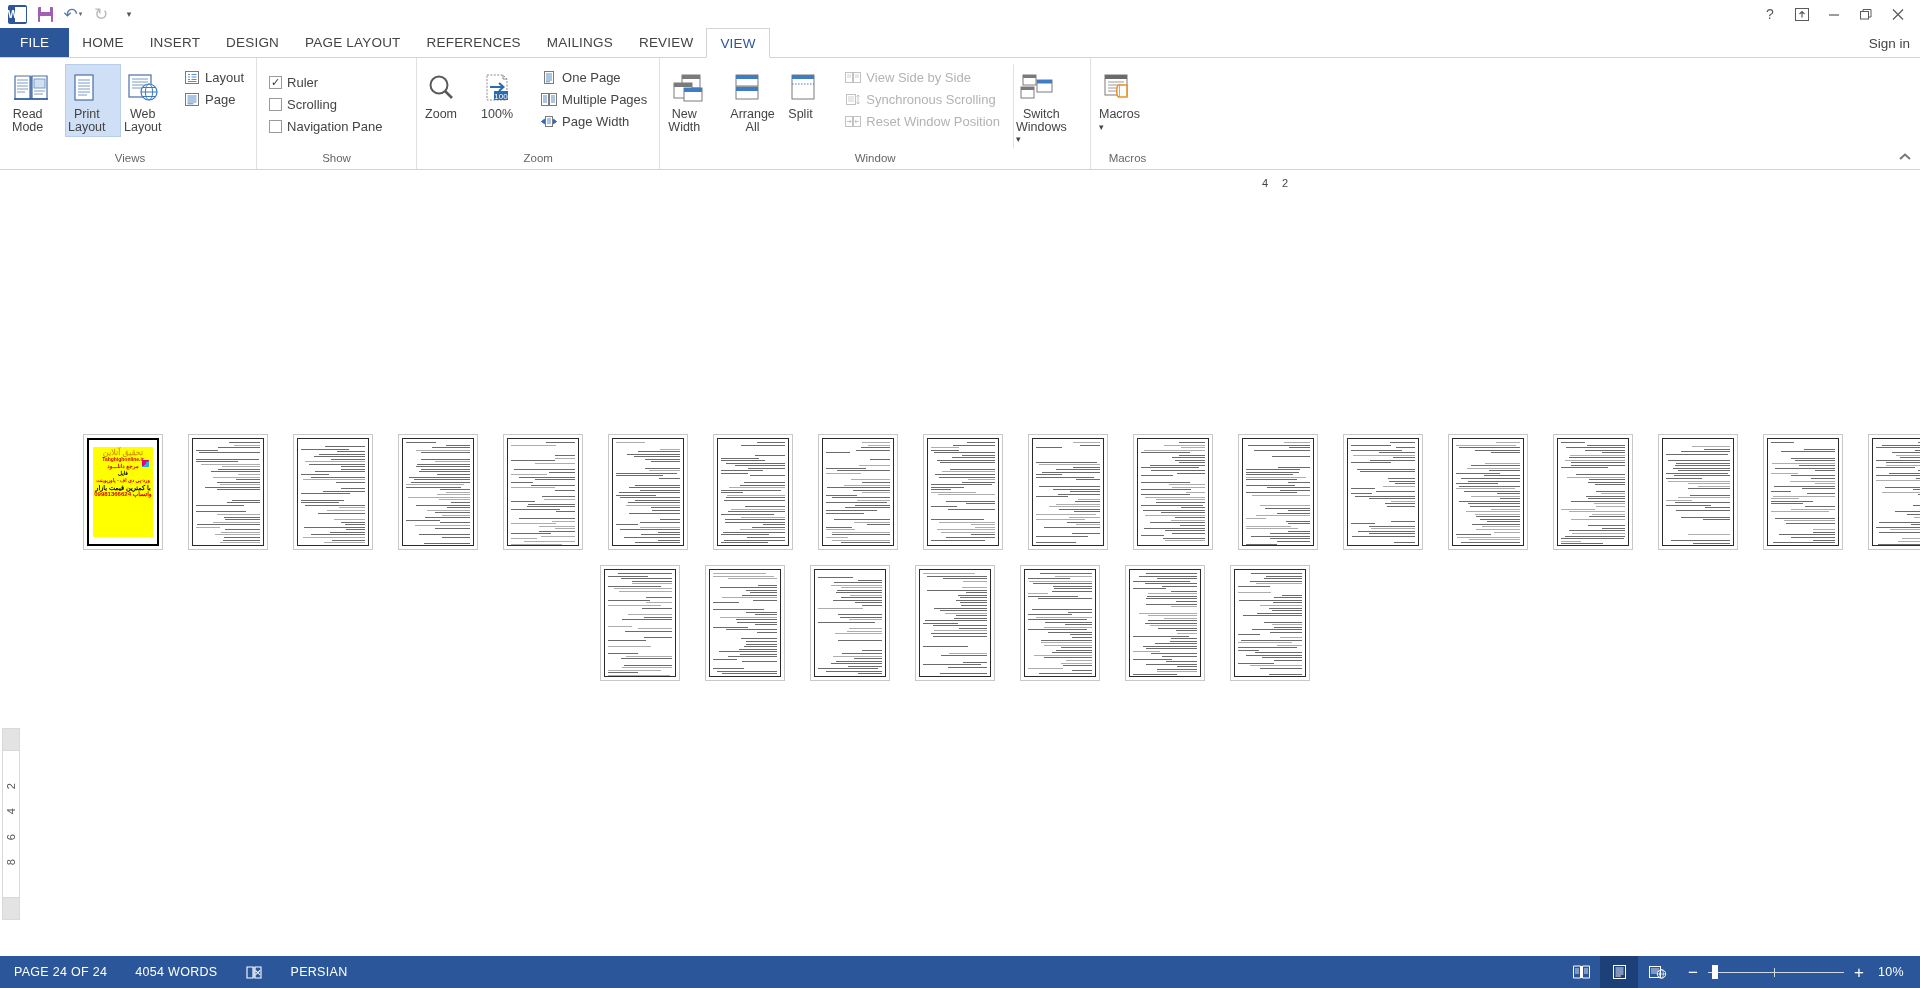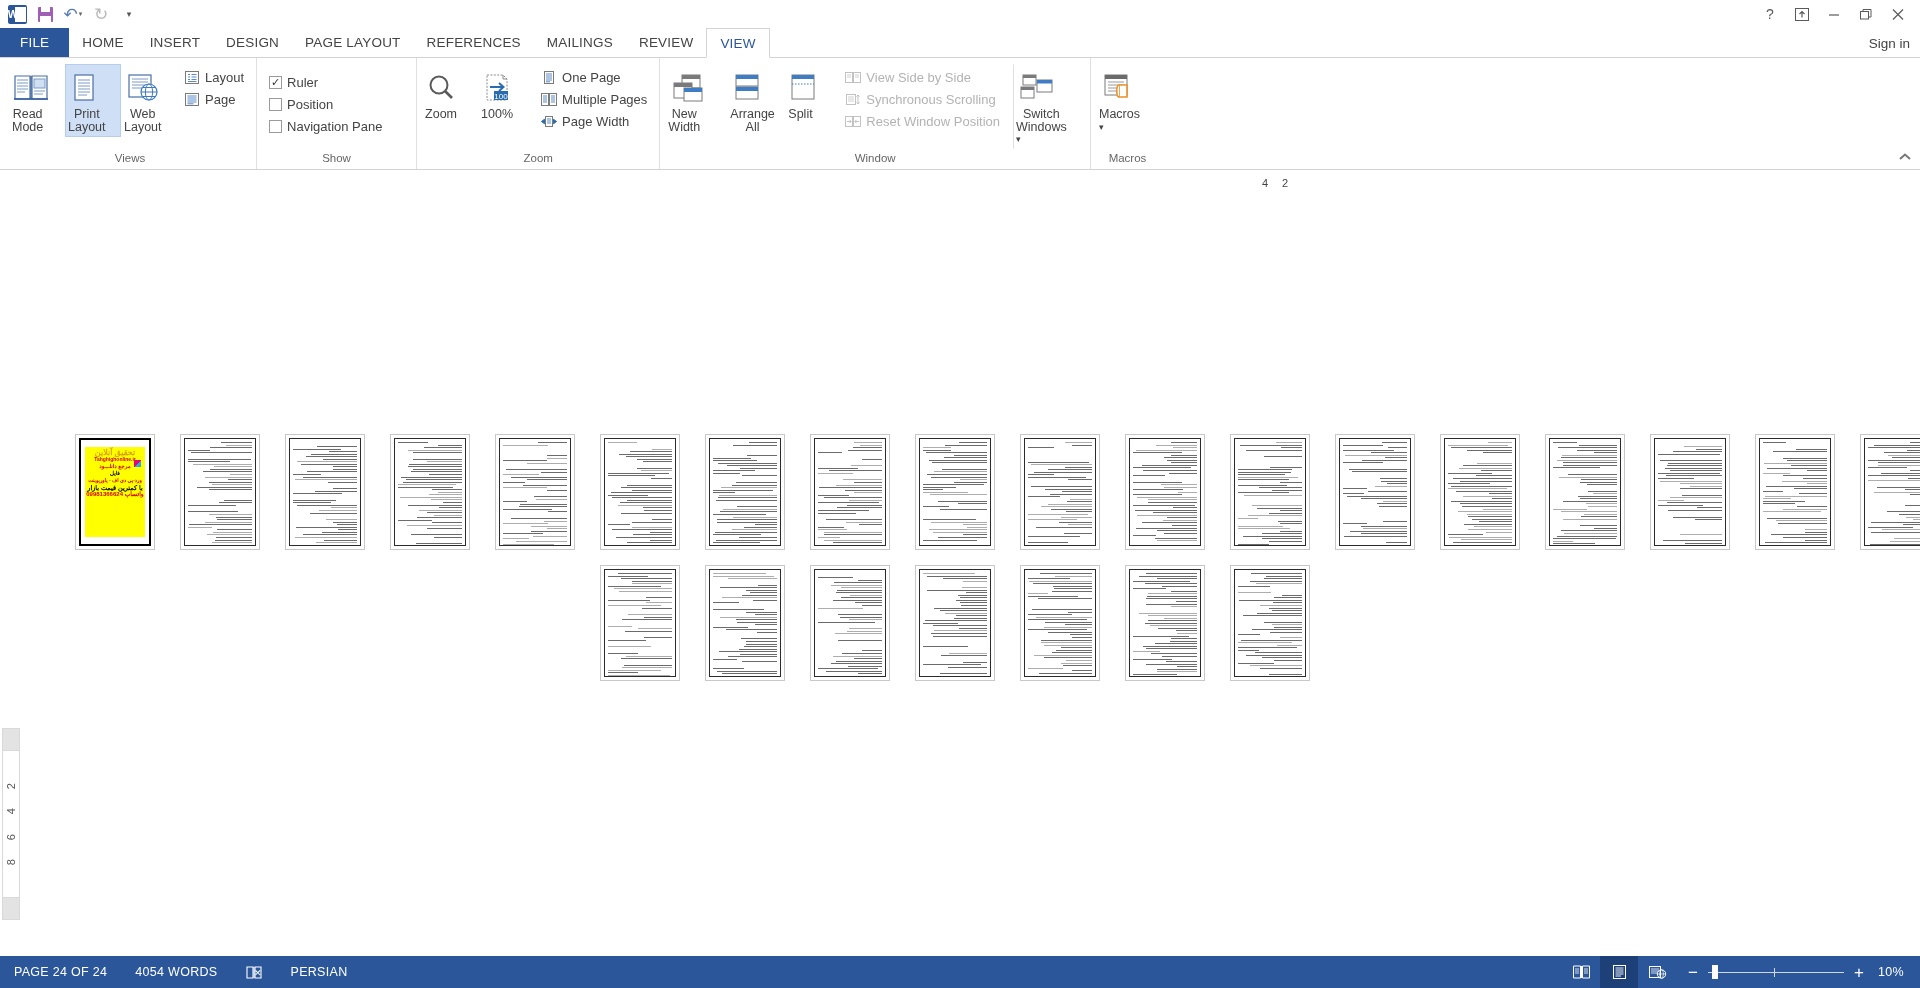--- a/index.html
+++ b/index.html
@@ -270,21 +270,21 @@
     left: 0; right: 0;
     top: 172px; bottom: 32px;
     background: #ffffff;
     overflow: hidden;
   }
   .pages {
     position: absolute;
     left: 75px; top: 262px;
     width: 1770px;
   }
-  .prow { display: flex; gap: 0px; }
+  .prow { display: flex; gap: 0px; margin-left: 8px; }
   .prow.r2 { margin-top: 15px; margin-left: 525px; }
   .pagewrap {
     width: 80px; height: 116px;
     margin-right: 25px;
     background: #fff;
     border: 1px solid #c8c8c8;
     padding: 3px;
     cursor: default;
     flex: 0 0 auto;
   }
@@ -495,21 +495,21 @@
 
   <div class="rgroup" style="width:160px;">
     <div class="rgroup-body" style="padding-top:8px;">
       <div class="smallcol">
         <div class="smallbtn">
           <span class="chk">✓</span>
           <span>Ruler</span>
         </div>
         <div class="smallbtn">
           <span class="chk"></span>
-          <span>Position</span>
+          <span>Scrolling</span>
         </div>
         <div class="smallbtn">
           <span class="chk"></span>
           <span>Navigation Pane</span>
         </div>
       </div>
     </div>
     <div class="rgroup-label">Show</div>
   </div>
 

